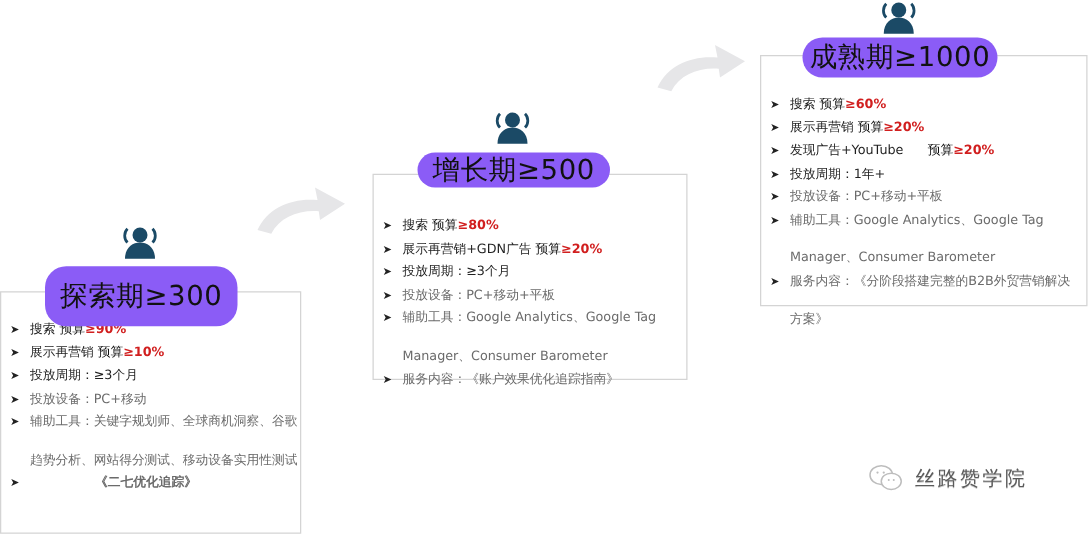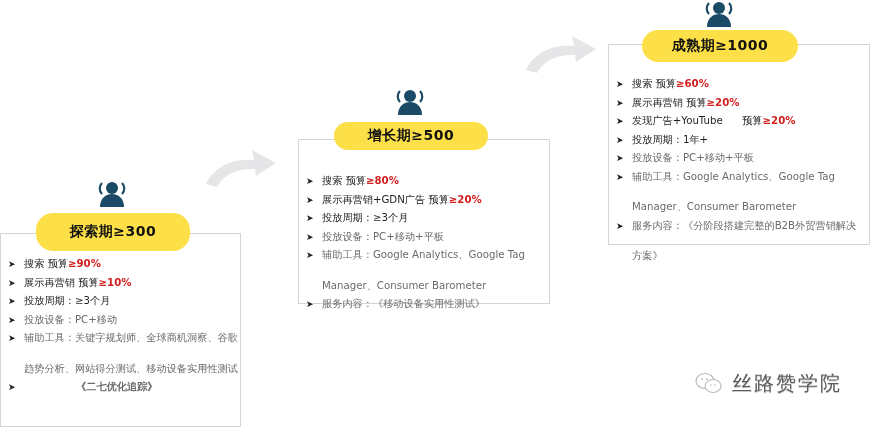--- a/index.html
+++ b/index.html
@@ -1,54 +1,54 @@
 <!DOCTYPE html>
 <html><head>
 <meta charset="utf-8">
 <style>
   html, body { margin:0; padding:0; }
   body { width:872px; height:428px; background:#ffffff; position:relative; overflow:hidden;
          font-family:"DejaVu Sans", "Liberation Sans", sans-serif; }
   .card { position:absolute; border:1px solid #d4d4d4; background:#fff; box-sizing:border-box; }
-  .pill { position:absolute; background:#fde047; border-radius:17px; box-sizing:border-box;
+  .pill { position:absolute; background:#8b5cf6; border-radius:17px; box-sizing:border-box;
           display:flex; align-items:center; justify-content:center;
-          font-weight:bold; font-size:14px; color:#111; letter-spacing:0.5px; z-index:2; }
+          font-weight:normal; font-size:22px; color:#111; letter-spacing:0.5px; z-index:2; }
   .icon { position:absolute; z-index:2; }
   .list { position:absolute; margin:0; padding:0; list-style:none; font-size:10.2px; line-height:18.5px; }
   .list li { position:relative; padding-left:16px; white-space:nowrap; }
   .list li .bullet { position:absolute; left:0; top:0; font-size:9px; color:#222; }
   .dark { color:#1f1f1f; }
   .gray { color:#6b6b6b; }
   .kw { font-weight:normal; color:#111;margin-top:40px; }
   .red { font-weight:bold; color:#d11f1f; }
   .cont { padding-left:16px;margin-top:12px; }
   .arrow { position:absolute; z-index:1; }
   .watermark { position:absolute; left:694px; top:370px; display:flex; align-items:center; gap:8px; }
-  .watermark span { font-size:20px; color:#5a5a5a; letter-spacing:2px; text-shadow:0 1px 0 #ccc; }
+  .watermark span { font-size:16px; color:#5a5a5a; letter-spacing:2px; text-shadow:0 1px 0 #ccc; }
 </style>
 </head>
 <body>
 
 <svg class="arrow" style="left:200px;top:138px" width="80" height="52" viewBox="0 0 80 52">
   <path d="M6 46 C14 28 34 20 54 22 L52 12 L76 25 L56 38 L55 31 C38 30 24 36 17 49 Z" fill="#e6e6e8"></path>
 </svg>
 <svg class="arrow" style="left:520px;top:24px" width="80" height="52" viewBox="0 0 80 52">
   <path d="M6 46 C14 28 34 20 54 22 L52 12 L76 25 L56 38 L55 31 C38 30 24 36 17 49 Z" fill="#e6e6e8"></path>
 </svg>
 
 <div class="icon" style="left:96px;top:180px;">
   <svg width="32" height="28" viewBox="0 0 32 28">
       <circle cx="16" cy="8" r="6" fill="#1b4a66"></circle>
       <path d="M4 27 C4 18 10 14 16 14 C22 14 28 18 28 27 Z" fill="#1b4a66"></path>
       <path d="M6 3 C3 6 3 11 6 14" stroke="#1b4a66" stroke-width="2.2" fill="none"></path>
       <path d="M26 3 C29 6 29 11 26 14" stroke="#1b4a66" stroke-width="2.2" fill="none"></path>
     </svg>
 </div>
 <div class="card" style="left:0;top:233px;width:241px;height:194px;"></div>
-<div class="pill" style="left:36px;top:213px;width:154px;height:38px;">探索期≥300</div>
+<div class="pill" style="left:36px;top:213px;width:154px;height:48px;">探索期≥300</div>
 <ul class="list" style="left:8px;top:255px;">
   <li class="dark"><span class="bullet">➤</span><span>搜索  </span><span class="kw">预算</span><span class="red">≥90%</span></li>
   <li class="dark"><span class="bullet">➤</span><span>展示再营销 </span><span class="kw">预算</span><span class="red">≥10%</span></li>
   <li class="dark"><span class="bullet">➤</span><span>投放周期：≥3个月</span></li>
   <li class="gray"><span class="bullet">➤</span><span>投放设备：PC+移动</span></li>
   <li class="gray"><span class="bullet">➤</span><span>辅助工具：关键字规划师、全球商机洞察、谷歌</span></li>
   <li class="gray cont"><span>趋势分析、网站得分测试、移动设备实用性测试</span></li>
   <li class="gray"><span class="bullet">➤</span></li>
   <li class="gray" style="padding-left:68px;font-weight:bold;"><span>《二七优化追踪》</span></li>
 </ul>
@@ -63,21 +63,21 @@
 </div>
 <div class="card" style="left:298px;top:139px;width:252px;height:165px;"></div>
 <div class="pill" style="left:334px;top:122px;width:154px;height:28px;">增长期≥500</div>
 <ul class="list" style="left:306px;top:172px;">
   <li class="dark"><span class="bullet">➤</span><span>搜索 </span><span class="kw">预算</span><span class="red">≥80%</span></li>
   <li class="dark"><span class="bullet">➤</span><span>展示再营销+GDN广告  </span><span class="kw">预算</span><span class="red">≥20%</span></li>
   <li class="dark"><span class="bullet">➤</span><span>投放周期：≥3个月</span></li>
   <li class="gray"><span class="bullet">➤</span><span>投放设备：PC+移动+平板</span></li>
   <li class="gray"><span class="bullet">➤</span><span>辅助工具：Google Analytics、Google Tag</span></li>
   <li class="gray cont"><span>Manager、Consumer Barometer</span></li>
-  <li class="gray"><span class="bullet">➤</span><span>服务内容：《移动设备实用性测试》</span></li>
+  <li class="gray"><span class="bullet">➤</span><span>服务内容：《账户效果优化追踪指南》</span></li>
 </ul>
 
 <div class="icon" style="left:703px;top:0px;">
   <svg width="32" height="28" viewBox="0 0 32 28">
       <circle cx="16" cy="8" r="6" fill="#1b4a66"></circle>
       <path d="M4 27 C4 18 10 14 16 14 C22 14 28 18 28 27 Z" fill="#1b4a66"></path>
       <path d="M6 3 C3 6 3 11 6 14" stroke="#1b4a66" stroke-width="2.2" fill="none"></path>
       <path d="M26 3 C29 6 29 11 26 14" stroke="#1b4a66" stroke-width="2.2" fill="none"></path>
     </svg>
 </div>

